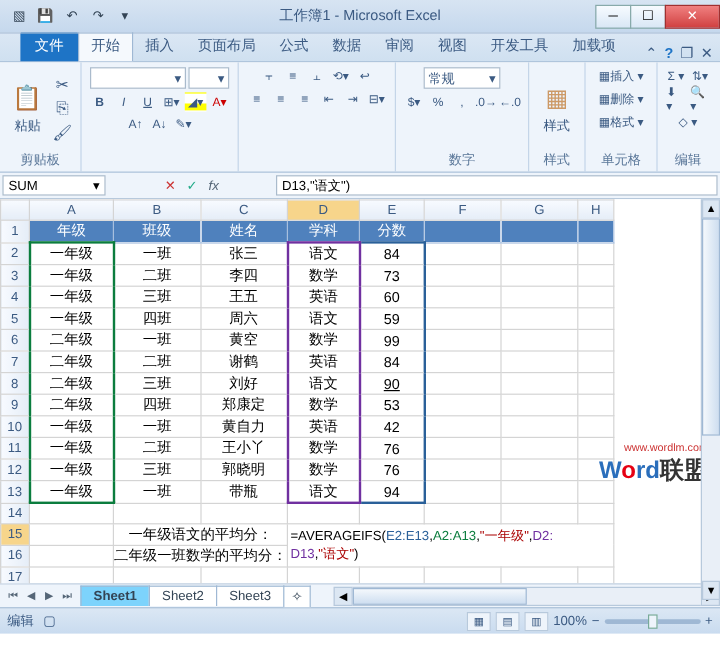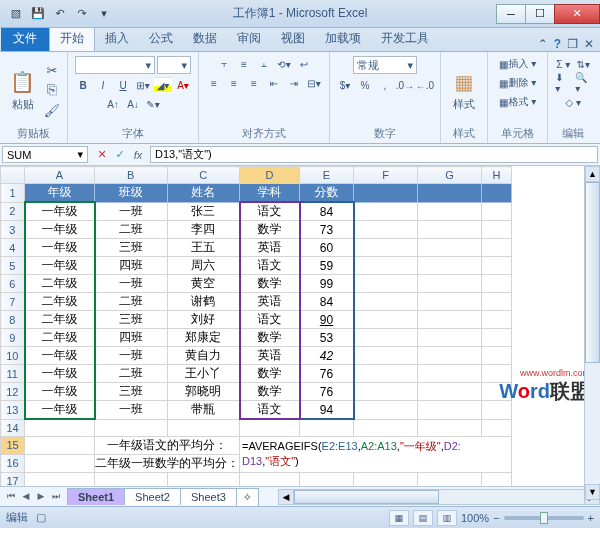--- a/index.html
+++ b/index.html
@@ -9,40 +9,40 @@
 .titlebar { height: 28px; background: linear-gradient(#d7e4f2, #c5d8ed); display: flex; align-items: center; border-bottom: 1px solid #9fb8d4; position: relative; }
 .titlebar .qat { display: flex; gap: 2px; padding-left: 6px; }
 .titlebar .qat .qbtn { width: 20px; height: 20px; display: flex; align-items: center; justify-content: center; font-size: 11px; color: #345; cursor: pointer; }
 .titlebar .title { position: absolute; left: 50%; transform: translateX(-50%); font-size: 12px; color: #3b5a82; text-align: right; }
 .titlebar .winbtns { margin-left: auto; display: flex; }
 .titlebar .winbtns .wb { width: 30px; height: 20px; border: 1px solid #8aa; display: flex; align-items: center; justify-content: center; font-size: 11px; margin-left: -1px; background: linear-gradient(#f7fbff,#d9e7f5); }
 .titlebar .winbtns .wb.close { background: linear-gradient(#f08080,#d04040); color: #fff; border-color: #a03030; width: 46px; }
 
 
 .tabs { height: 24px; background: linear-gradient(#dbe7f4,#cfe0f0); display: flex; align-items: flex-end; border-bottom: 1px solid #9fb8d4; font-size: 12px; }
-.tabs .filetab { background: #1e74c6; color: #fff; padding: 4px 12px; border-radius: 2px 2px 0 0; margin-left: 1px; cursor: pointer; }
+.tabs .filetab { background: #1e74c6; color: #fff; padding: 4px 12px; border-radius: 2px 2px 0 0; margin-left: 17px; cursor: pointer; }
 .tabs .tab { padding: 4px 10px; color: #3b5a82; cursor: pointer; text-align: center; }
 .tabs .tab.active { background: #f5f9fd; border: 1px solid #9fb8d4; border-bottom: none; }
 .tabs .helpicons { margin-left: auto; display: flex; gap: 6px; padding-right: 6px; color: #3b5a82; font-size: 12px; }
 
 
 .ribbon { height: 92px; background: #eef4fb; border-bottom: 1px solid #9fb8d4; display: flex; font-size: 11px; color: #3b5a82; }
 .rgroup { border-right: 1px solid #c4d5e8; display: flex; flex-direction: column; justify-content: space-between; padding: 4px 6px 2px 6px; }
 .rgroup .gcontent { flex: 1; display: flex; align-items: center; gap: 3px; }
 .rgroup .glabel { text-align: center; font-size: 11px; color: #5a7799; padding-top: 2px; }
 .rbtn-large { display: flex; flex-direction: column; align-items: center; gap: 2px; padding: 2px 4px; cursor: pointer; }
 .ricon { width: 18px; height: 18px; display: inline-flex; align-items: center; justify-content: center; font-size: 13px; }
 .ricon.lg { width: 26px; height: 26px; font-size: 20px; }
 .rstack { display: flex; flex-direction: column; gap: 2px; }
 .rrow { display: flex; gap: 2px; align-items: center; }
 .rrow .mini { width: 18px; height: 16px; border: 1px solid transparent; display: flex; align-items: center; justify-content: center; font-size: 10px; cursor: pointer; }
 .rselect { height: 18px; border: 1px solid #abc; background: #fff; font-size: 11px; padding: 0 3px; min-width: 50px; display: flex; align-items: center; justify-content: space-between; }
 
 
-.fbar { height: 22px; background: #eef4fb; border-bottom: 1px solid #b7c9dc; display: flex; align-items: stretch; font-size: 11px; }
+.fbar { height: 22px; background: #eef4fb; border-bottom: 1px solid #b7c9dc; display: flex; align-items: stretch; font-size: 11px; gap: 40px; }
 .fbar .namebox { width: 86px; border: 1px solid #abc; background: #fff; display: flex; align-items: center; padding: 0 4px; margin: 2px; justify-content: space-between; }
 .fbar .fxbtns { display: flex; align-items: center; gap: 2px; padding: 0 4px; }
 .fbar .fxbtns span { width: 16px; text-align: center; cursor: pointer; color: #567; }
 .fbar .formula { flex: 1; border: 1px solid #abc; background: #fff; display: flex; align-items: center; padding: 0 4px; margin: 2px 2px 2px 0; font-family: "SimSun", monospace; }
 
 
 .gridwrap { position: relative; height: 320px; overflow: hidden; background: #fff; }
 .grid { border-collapse: collapse; font-size: 12px; table-layout: fixed; }
 .grid th, .grid td { border: 1px solid #d4d4d4; height: 17px; padding: 0; text-align: center; overflow: hidden; white-space: nowrap; }
 .grid th { background: linear-gradient(#f7faff,#e5edf7); color: #3b5a82; font-weight: normal; font-size: 11px; }
@@ -69,21 +69,21 @@
 .watermark { position: absolute; right: 10px; top: 206px; font-size: 20px; font-weight: bold; color: #333; pointer-events: none; }
 .watermark .w1 { color: #2a6ebb; }
 .watermark .o { color: #e60012; }
 .watermark small { display:block; font-size:9px; color:#c33; font-weight: normal; text-align: right; margin-top:-4px; }
 
 
 .sheettabs { height: 20px; background: #eef4fb; border-top: 1px solid #b7c9dc; display: flex; align-items: center; font-size: 11px; }
 .sheettabs .navbtns { display: flex; gap: 1px; padding: 0 4px; }
 .sheettabs .navbtns span { width: 14px; text-align: center; color: #567; cursor: pointer; font-size: 9px; }
 .sheettabs .stab { padding: 2px 10px; background: #fff; border: 1px solid #9fb8d4; border-bottom: none; margin-right: -1px; cursor: pointer; color: #345; }
-.sheettabs .stab.active { background: #c4b5fd; font-weight: bold; }
+.sheettabs .stab.active { background: #7dd3fc; font-weight: bold; }
 .sheettabs .hscroll { flex: 1; margin-left: 20px; display: flex; align-items: center; }
 .sheettabs .harrow { width: 16px; height: 16px; background: #dce7f3; border: 1px solid #b7c9dc; display: flex; align-items: center; justify-content: center; font-size: 9px; cursor: pointer; }
 .sheettabs .htrack { flex: 1; height: 16px; background: #e9eff7; border-top: 1px solid #b7c9dc; border-bottom: 1px solid #b7c9dc; position: relative; }
 .sheettabs .hthumb { position: absolute; left: 0; width: 50%; height: 100%; background: linear-gradient(#f4f8fc,#cedef0); border: 1px solid #9fb8d4; }
 
 
 .statusbar { height: 22px; background: linear-gradient(#dbe7f4,#c9dbef); border-top: 1px solid #9fb8d4; display: flex; align-items: center; font-size: 11px; color: #3b5a82; padding: 0 6px; gap: 8px; }
 .statusbar .zoom { margin-left: auto; display: flex; align-items: center; gap: 4px; }
 .statusbar .zslider { width: 80px; height: 4px; background: #9fb8d4; position: relative; border-radius: 2px; }
 .statusbar .zslider .zthumb { position: absolute; left: 50%; top: -4px; width: 8px; height: 12px; background: #eef4fb; border: 1px solid #7a9; margin-left: -4px; }
@@ -111,26 +111,27 @@
     <div class="wb">─</div>
     <div class="wb">☐</div>
     <div class="wb close">✕</div>
   </div>
 </div>
 
 <div class="tabs">
   <div class="filetab">文件</div>
   <div class="tab active">开始</div>
   <div class="tab">插入</div>
+  <div class="tab">页面布局</div>
   <div class="tab">公式</div>
   <div class="tab">数据</div>
   <div class="tab">审阅</div>
   <div class="tab">视图</div>
+  <div class="tab">开发工具</div>
   <div class="tab">加载项</div>
-  <div class="tab">开发工具</div>
   <div class="helpicons">
     <span>⌃</span>
     <span style="color:#1e74c6;font-weight:bold">?</span>
     <span>❐</span>
     <span>✕</span>
   </div>
 </div>
 
 <div class="ribbon">
   <div class="rgroup">
@@ -167,42 +168,40 @@
         <span class="mini">⊞▾</span>
         <span class="mini" style="background:linear-gradient(#fff 60%,#ff0 60%)">◢▾</span>
         <span class="mini" style="color:#c00">A▾</span>
       </div>
       <div class="rrow">
         <span class="mini">A↑</span>
         <span class="mini">A↓</span>
         <span class="mini">✎▾</span>
       </div>
     </div>
-    <div class="glabel">字体</div>
   </div>
 
   <div class="rgroup">
     <div class="gcontent rstack">
       <div class="rrow">
         <span class="mini">⫟</span>
         <span class="mini">≡</span>
         <span class="mini">⫠</span>
         <span class="mini">⟲▾</span>
         <span class="mini">↩</span>
       </div>
       <div class="rrow">
         <span class="mini">≡</span>
         <span class="mini">≡</span>
         <span class="mini">≡</span>
         <span class="mini">⇤</span>
         <span class="mini">⇥</span>
         <span class="mini">⊟▾</span>
       </div>
     </div>
-    <div class="glabel">对齐方式</div>
   </div>
 
   <div class="rgroup">
     <div class="gcontent rstack">
       <div class="rselect" style="min-width:64px">
           <span>常规</span>
           <span>▾</span>
         </div>
       <div class="rrow">
         <span class="mini">$▾</span>
@@ -388,21 +387,21 @@
     <td></td>
     <td></td>
     <td></td>
         </tr>
         <tr>
           <th class="rowhdr">10</th>
     <td style="border-left: 2px solid rgb(11, 125, 62); border-right: 2px solid rgb(11, 125, 62);">一年级</td>
     <td>一班</td>
     <td>黄自力</td>
     <td style="border-left: 2px solid rgb(112, 48, 160); border-right: 2px solid rgb(112, 48, 160);">英语</td>
-    <td style="border-left: 2px solid rgb(42, 96, 153); border-right: 2px solid rgb(42, 96, 153); font-style: italic;">42</td>
+    <td style="border-left: 2px solid rgb(42, 96, 153); border-right: 2px solid rgb(42, 96, 153);">42</td>
     <td></td>
     <td></td>
     <td></td>
         </tr>
         <tr>
           <th class="rowhdr">11</th>
     <td style="border-left: 2px solid rgb(11, 125, 62); border-right: 2px solid rgb(11, 125, 62);">一年级</td>
     <td>二班</td>
     <td>王小丫</td>
     <td style="border-left: 2px solid rgb(112, 48, 160); border-right: 2px solid rgb(112, 48, 160);">数学</td>

